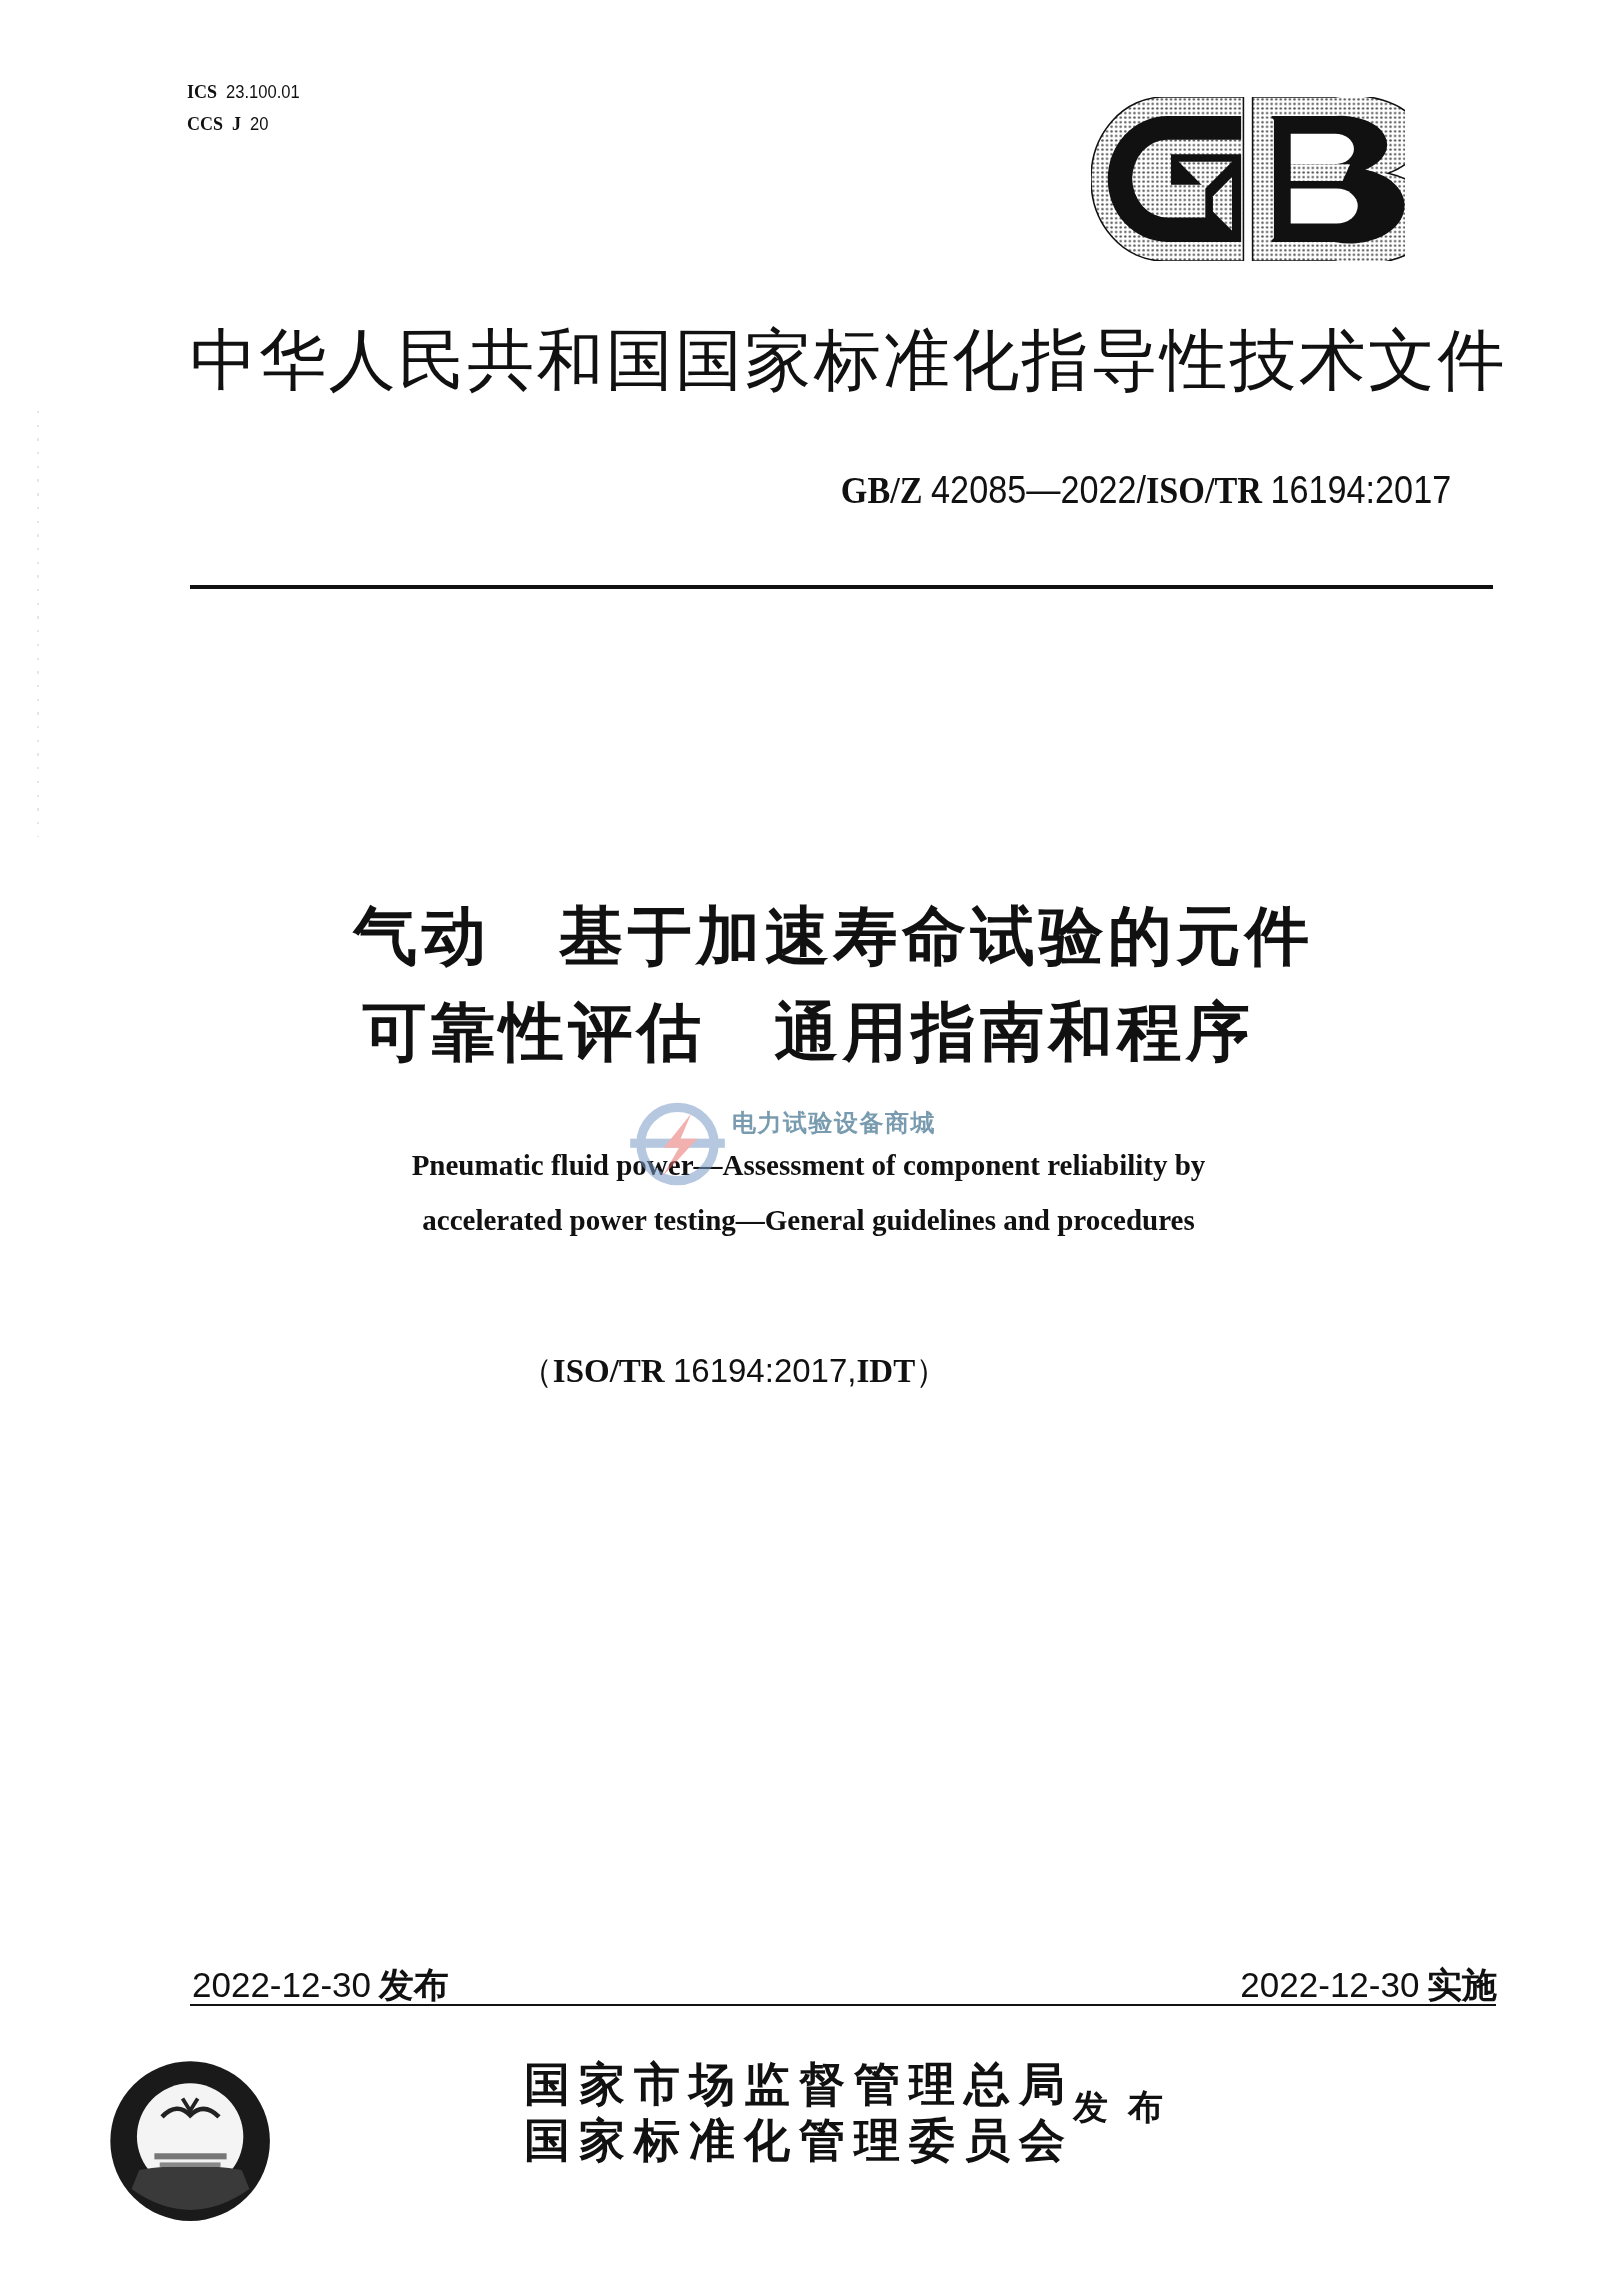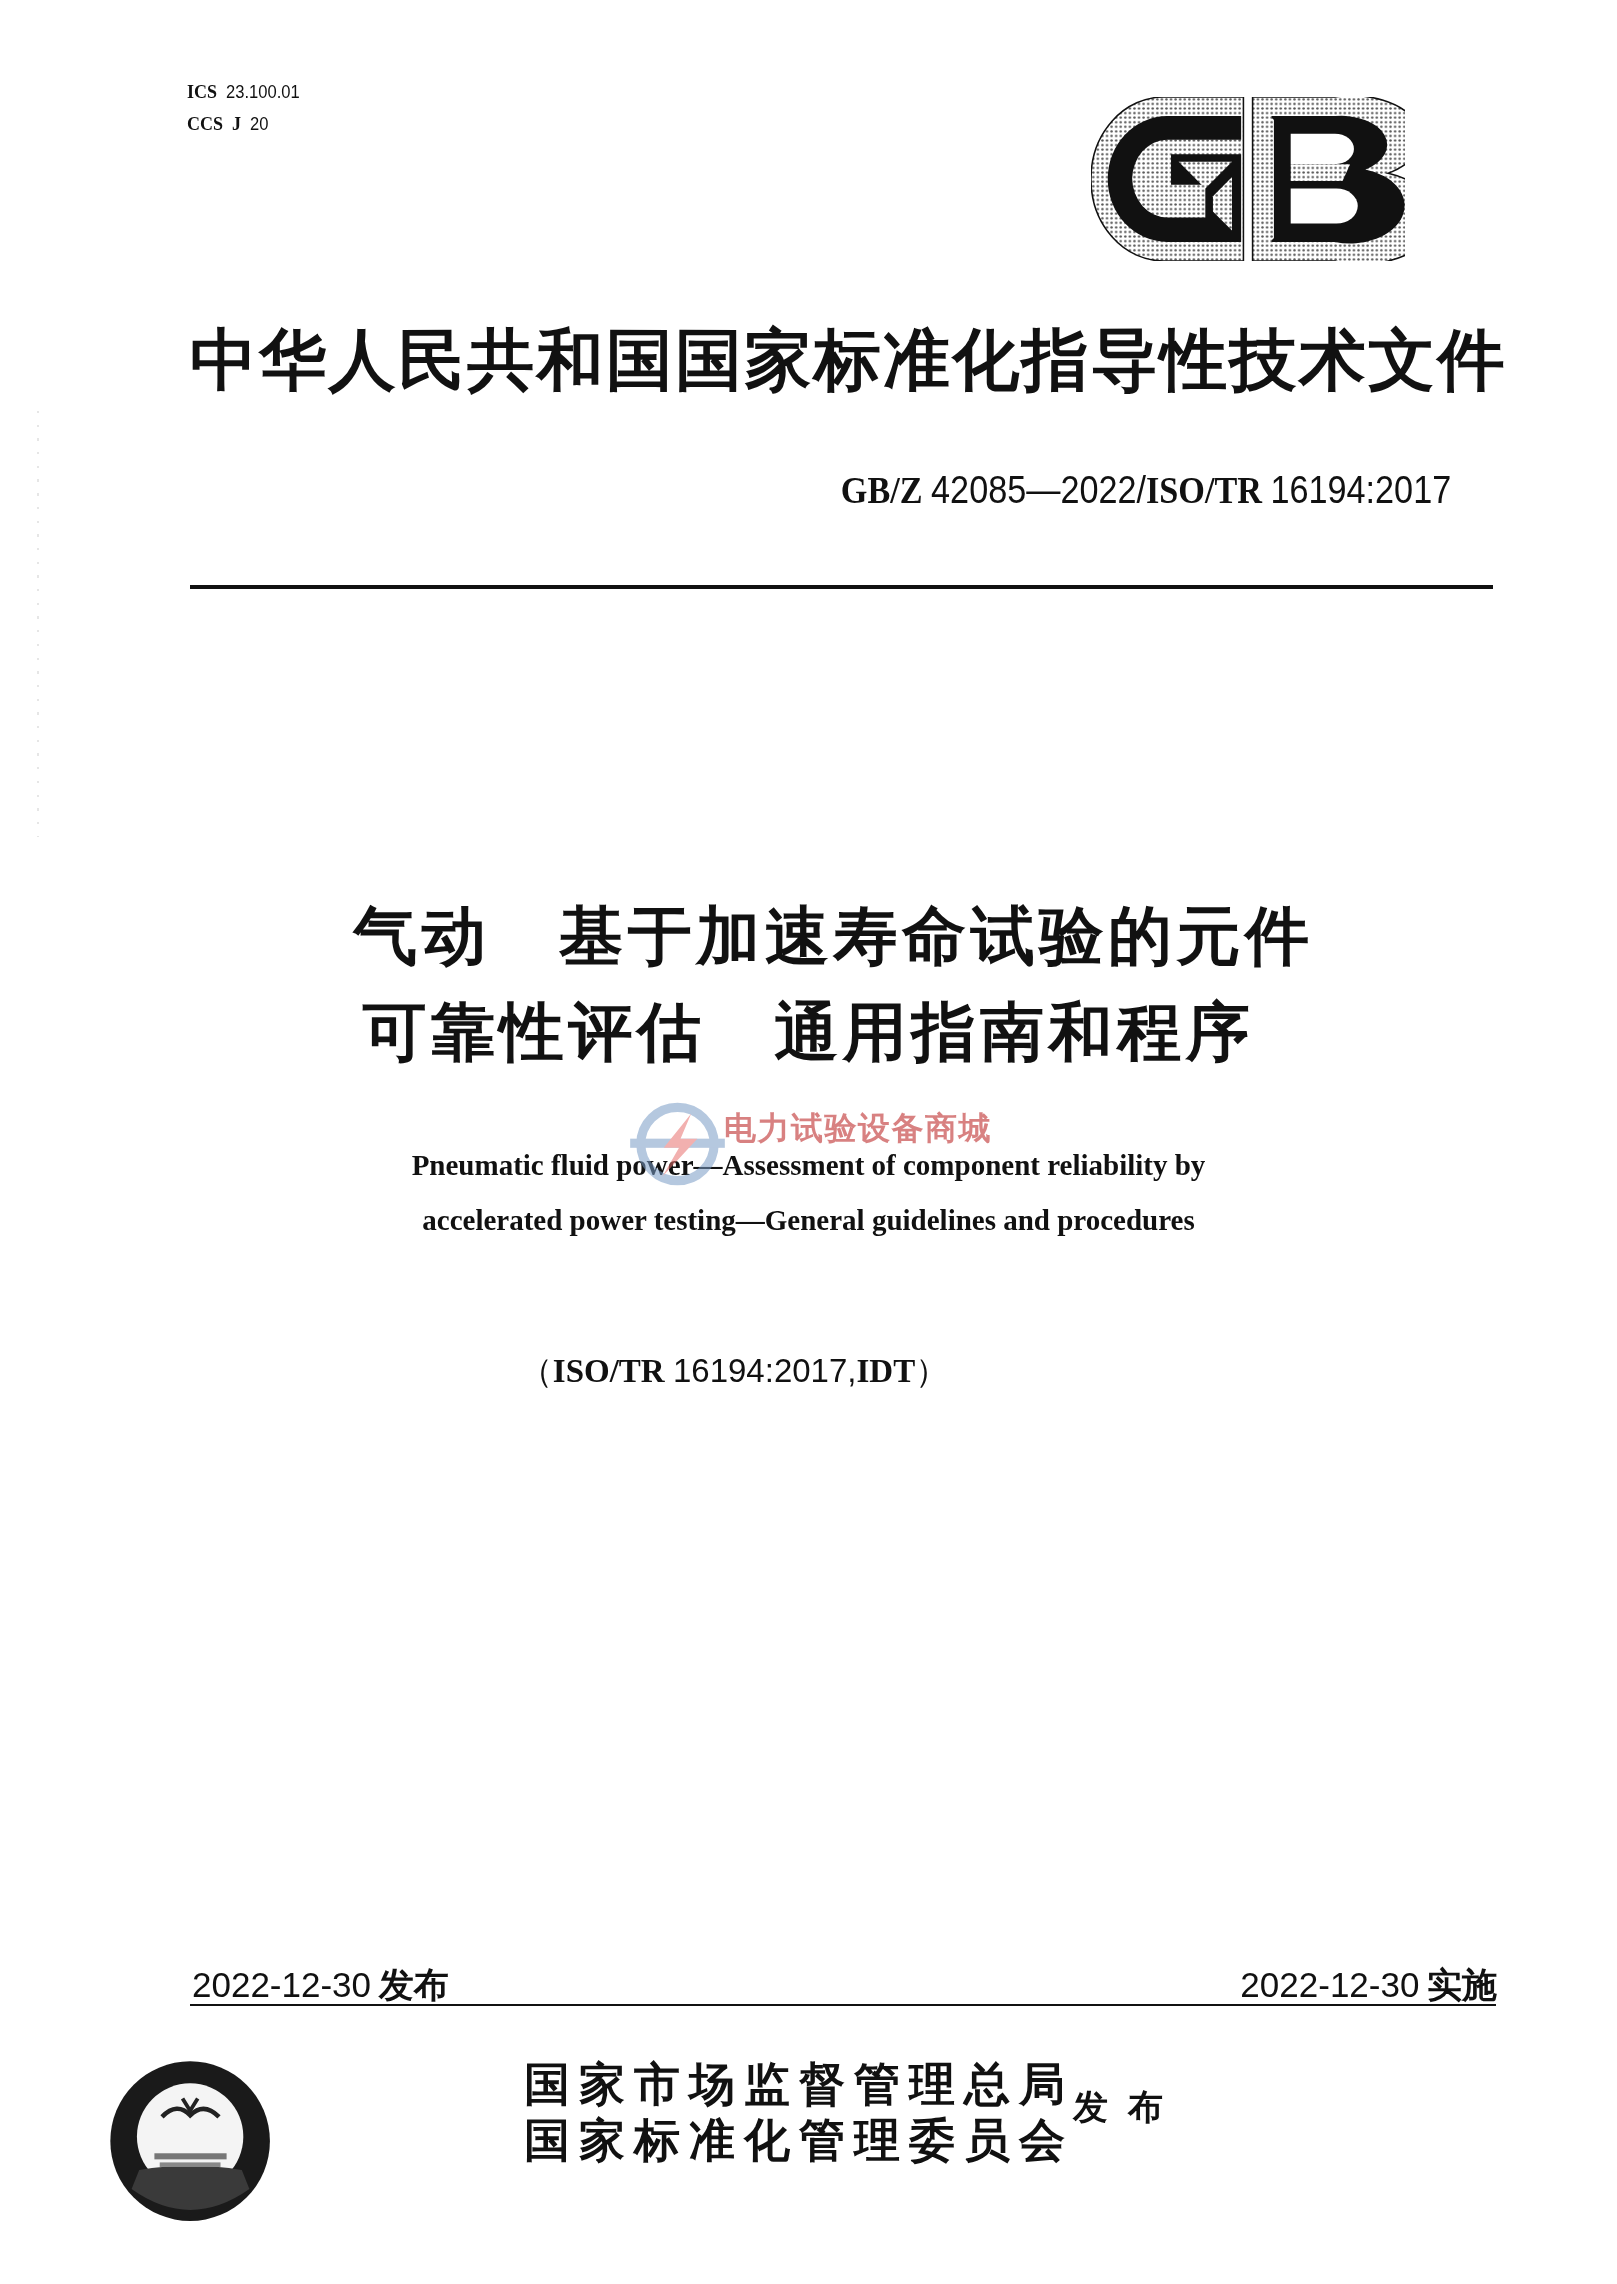--- a/index.html
+++ b/index.html
@@ -27,21 +27,21 @@
 
     
     .gb-logo { left: 1091px; top: 97px; width: 314px; height: 164px; }
 
     
     .main-title {
       left: 190px; top: 318px; width: 1303px;
       font-family: "DejaVu Serif", "Liberation Serif", serif;
       font-size: 67px;
       line-height: 84px;
-      font-weight: bold;
+      font-weight: normal;
       letter-spacing: 2.3px;
       white-space: nowrap;
       text-align: justify;
       text-align-last: justify;
     }
 
     
     .std-number {
       right: 166px; top: 466px;
       font-family: "Liberation Serif", serif;
@@ -79,23 +79,23 @@
       font-size: 29px;
       line-height: 46px;
       white-space: nowrap;
     }
     .en-title.l1 { top: 1142px; }
     .en-title.l2 { top: 1197px; }
 
     
     .watermark { left: 624px; top: 1102px; width: 396px; height: 84px; opacity: 0.55; }
     .watermark .wm-text {
-      position: absolute; left: 100px; top: 4.6px;
+      position: absolute; left: 108px; top: 4.6px;
       font-family: "DejaVu Sans", sans-serif;
-      font-weight: bold; font-size: 32px; color: #b91c1c;
+      font-weight: bold; font-size: 24px; color: #0c4a6e;
       letter-spacing: 1.5px; white-space: nowrap;
     }
 
     
     .adoption {
       left: 0; width: 1468px; text-align: center; top: 1349px;
       font-family: "Liberation Serif", serif;
       font-size: 33px; line-height: 43px; white-space: nowrap;
     }
     .adoption .b { font-weight: bold; }

